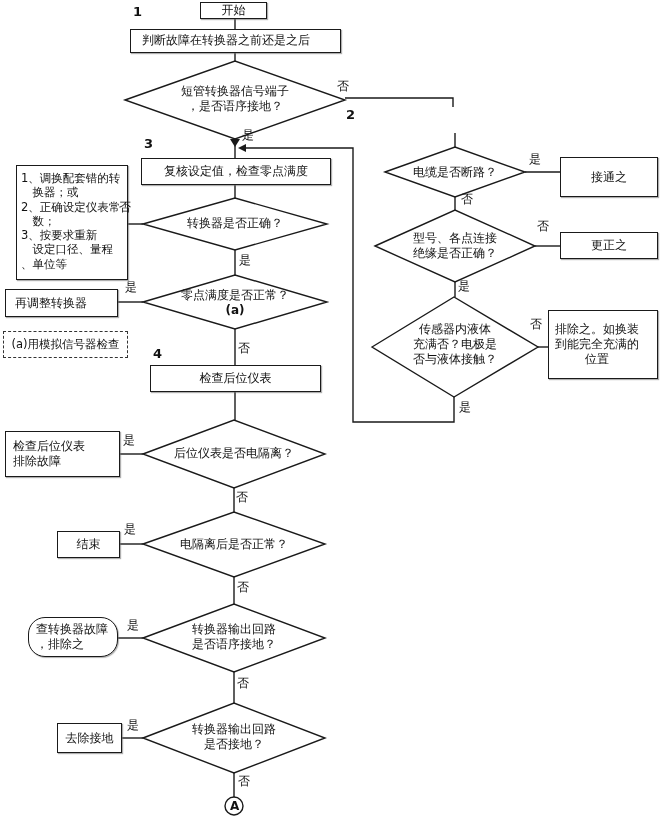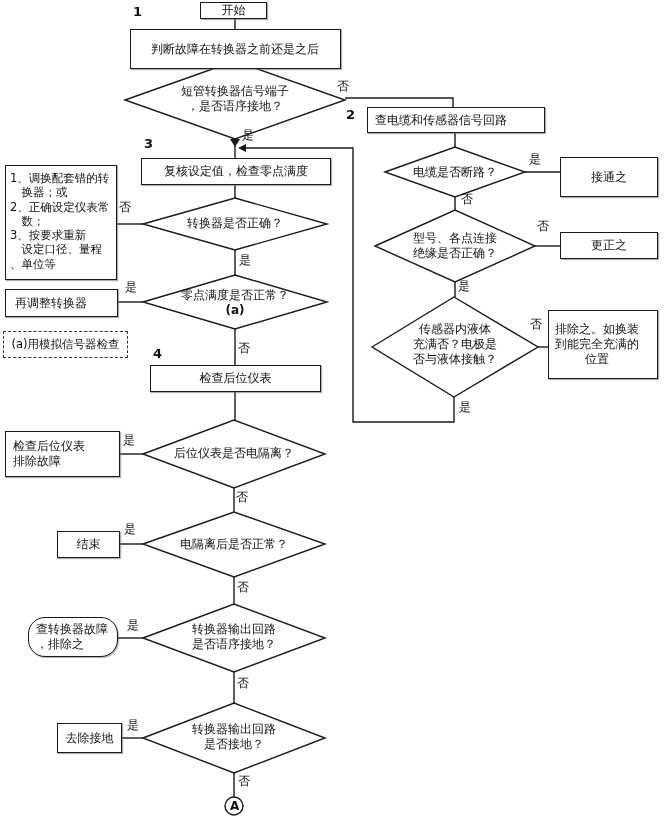--- a/index.html
+++ b/index.html
@@ -66,29 +66,28 @@
       <polygon points="143,302 235,275 327,302 235,329"></polygon>
       <polygon points="143,454 234,420 325,454 234,488"></polygon>
       <polygon points="143,544 234,512 325,544 234,577"></polygon>
       <polygon points="143,638 234,604 325,638 234,672"></polygon>
       <polygon points="143,738 234,703 325,738 234,773"></polygon>
       <circle cx="234" cy="806" r="9"></circle>
     </g>
   </svg>
 
   <div class="box" style="left:200px;top:2px;width:67px;height:17px;"><span>开始</span></div>
-  <div class="box left" style="left:130px;top:29px;width:211px;height:40px;padding-left:20px;"><span>判断故障在转换器之前还是之后</span></div>
-  <div class="box left" style="left:367px;top:107px;width:178px;height:26px;padding-left:7px;"><span>查电缆和传感器信号回路</span></div>
+  <div class="box left" style="left:130px;top:29px;width:211px;height:24px;padding-left:11px;font-family:Liberation Mono, monospace;"><span>判断故障在转换器之前还是之后</span></div>
   <div class="box" style="left:560px;top:157px;width:98px;height:40px;"><span>接通之</span></div>
   <div class="box" style="left:560px;top:232px;width:98px;height:27px;"><span>更正之</span></div>
   <div class="box left" style="left:548px;top:310px;width:110px;height:69px;padding-left:6px;line-height:15px;text-align:center;"><span>排除之。如换装
 到能完全充满的
 位置</span></div>
   <div class="box" style="left:141px;top:158px;width:190px;height:27px;"><span>复核设定值，检查零点满度</span></div>
-  <div class="box left small-font" style="left:5px;top:165px;width:112px;height:115px;padding-left:4px;align-items:flex-start;padding-top:5px;"><span>1、调换配套错的转
+  <div class="box left small-font" style="left:16px;top:165px;width:112px;height:115px;padding-left:4px;align-items:flex-start;padding-top:5px;"><span>1、调换配套错的转
 　换器；或
 2、正确设定仪表常
 　数；
 3、按要求重新
 　设定口径、量程
 、单位等</span></div>
   <div class="box left" style="left:5px;top:289px;width:113px;height:28px;padding-left:9px;"><span>再调整转换器</span></div>
   <div class="box dashed small-font" style="left:3px;top:331px;width:125px;height:27px;"><span>(a)用模拟信号器检查</span></div>
   <div class="box" style="left:150px;top:365px;width:171px;height:27px;"><span>检查后位仪表</span></div>
   <div class="box left" style="left:5px;top:431px;width:115px;height:46px;padding-left:7px;line-height:15px;"><span>检查后位仪表

